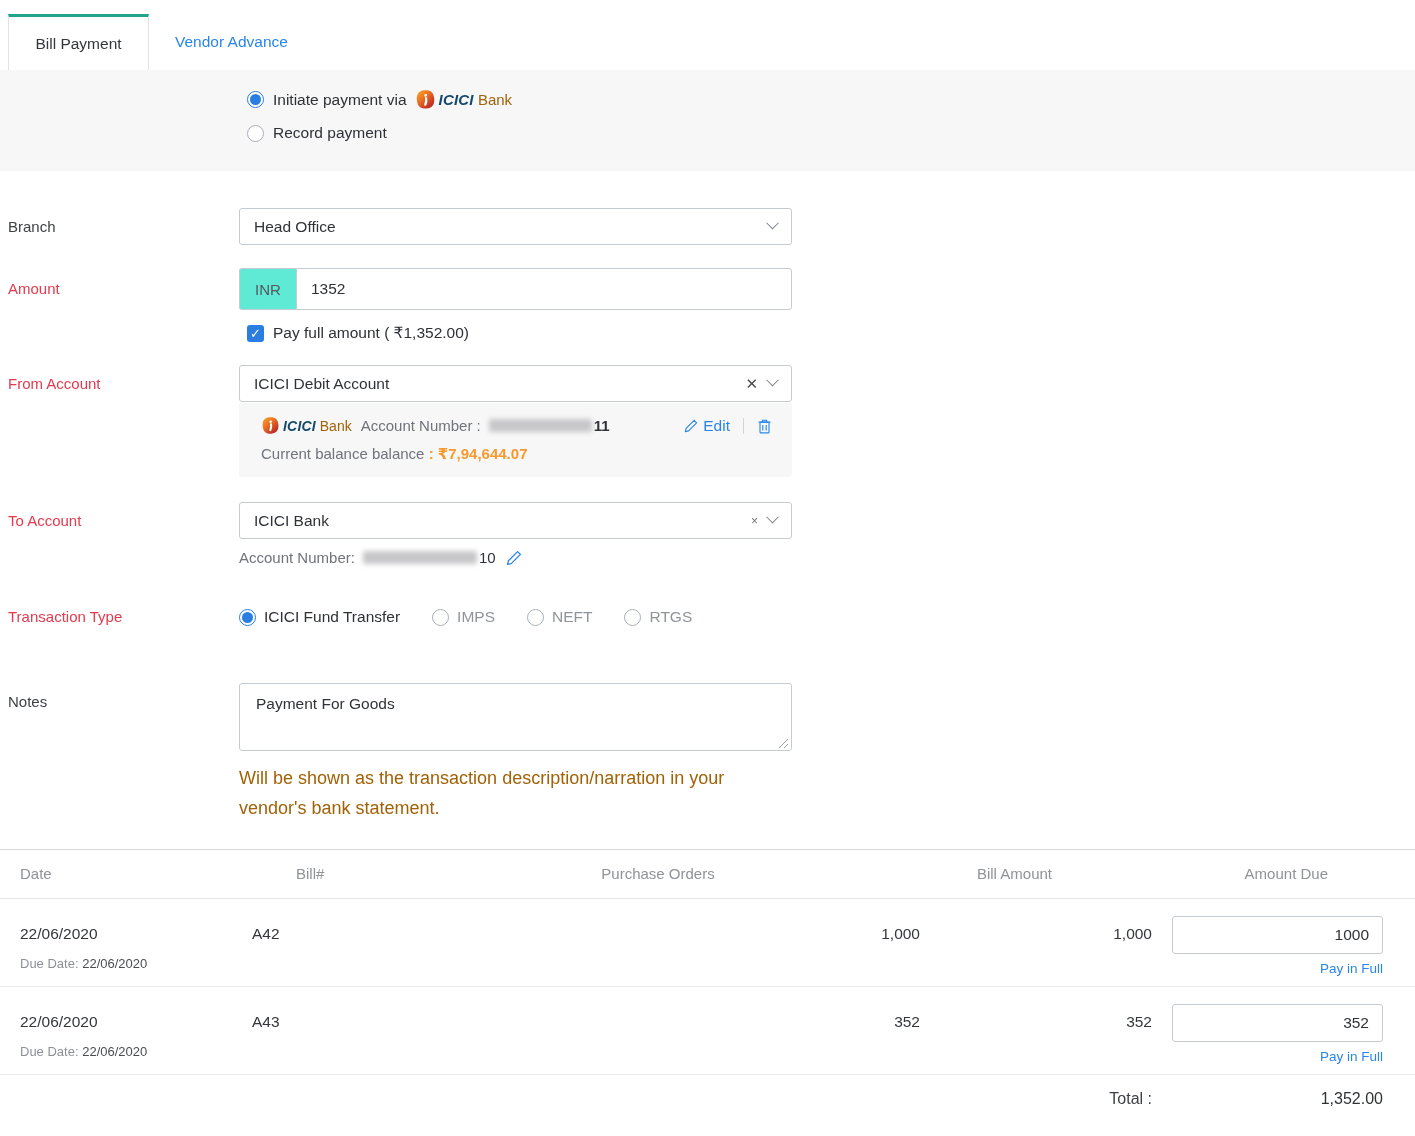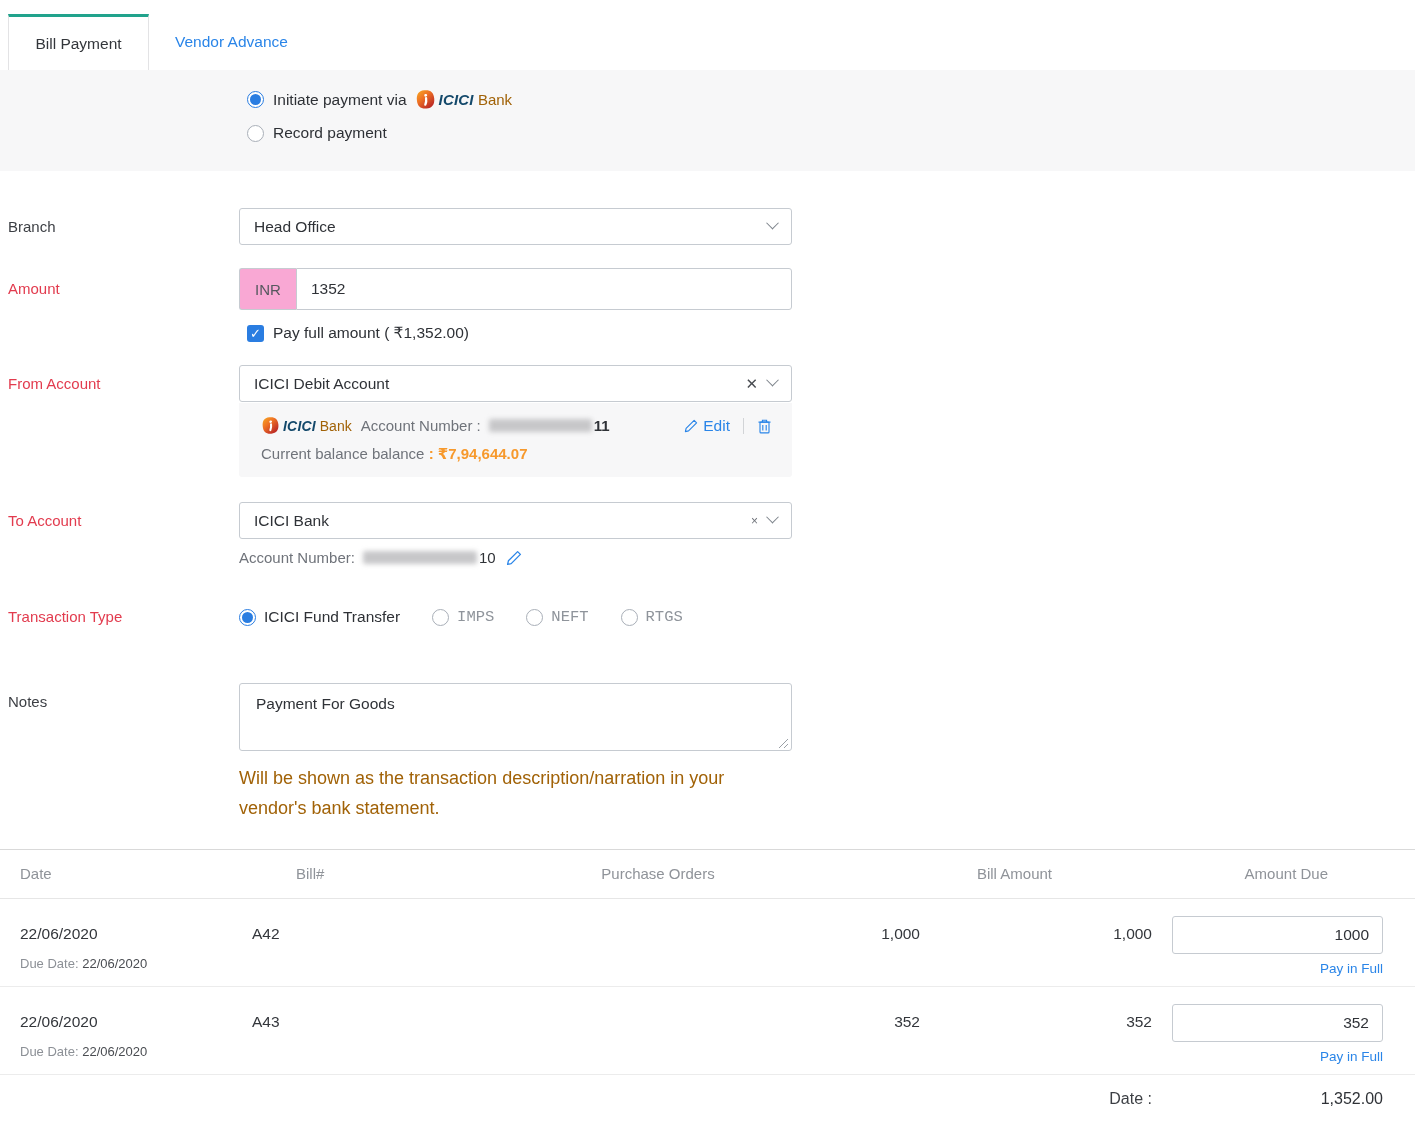--- a/index.html
+++ b/index.html
@@ -66,25 +66,25 @@
     content: ""; position: absolute; inset: 2px;
     border-radius: 50%; background: var(--accent-blue, #2a7de1);
   }
   .checkbox {
     width: 17px; height: 17px; border-radius: 3px;
     background: var(--accent-blue, #2a7de1); flex: none;
     color: #fff; font-size: 13px; line-height: 17px; text-align: center;
     margin-right: 9px; cursor: pointer;
   }
   .radio-text { font-size: 15.5px; color: #2e3136; }
-  .radio-text.dim { color: #8f949b; font-family: Liberation Mono, monospace; }
+  .radio-text.dim { color: #8f949b; }
   
   .amount-wrap { display: flex; width: 553px; }
   .inr-box {
-    width: 57px; height: 42px; background: #f9a8d4;
+    width: 57px; height: 42px; background: #5eead4;
     border: 1px solid #c6cbd1; border-right: none; border-radius: 3px 0 0 3px;
     display: flex; align-items: center; justify-content: center;
     font-size: 15px; color: #55585e; flex: none;
   }
   .amount-input {
     flex: 1; height: 42px; border: 1px solid #c6cbd1; border-radius: 0 3px 3px 0;
     padding: 0 14px; font-size: 15.5px; color: #2f3237;
     font-family: inherit; outline: none;
   }
   
@@ -385,16 +385,16 @@
       <input class="pay-input" type="text" value="352" style="">
       <div class="pay-full">Pay in Full</div>
     </div>
   </div>
 
   <div class="bgrid btotal">
     <div class="c1"></div>
       <div class="c2"></div>
       <div class="c3"></div>
       <div class="c4"></div>
-    <div class="c5 total-label">Date :</div>
+    <div class="c5 total-label">Total :</div>
     <div class="c6 total-value">1,352.00</div>
   </div>
 </div>
 
 </body></html>

